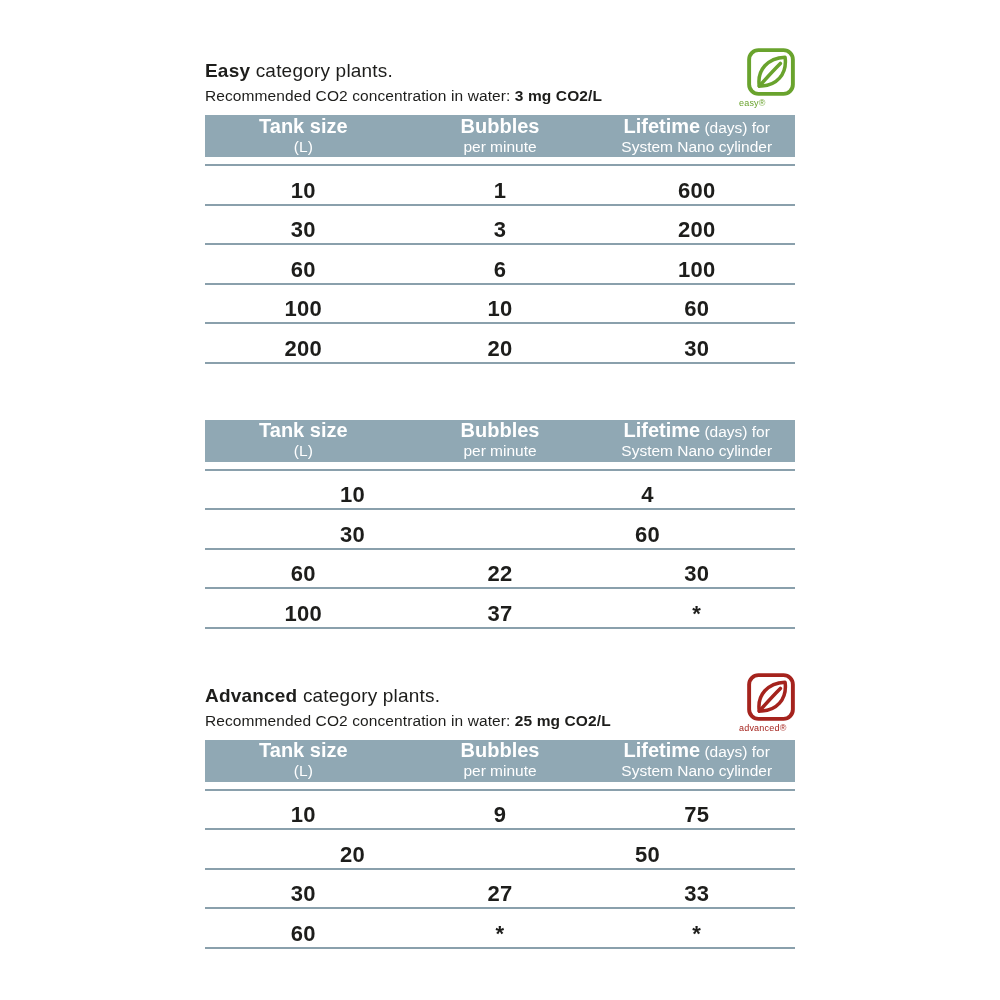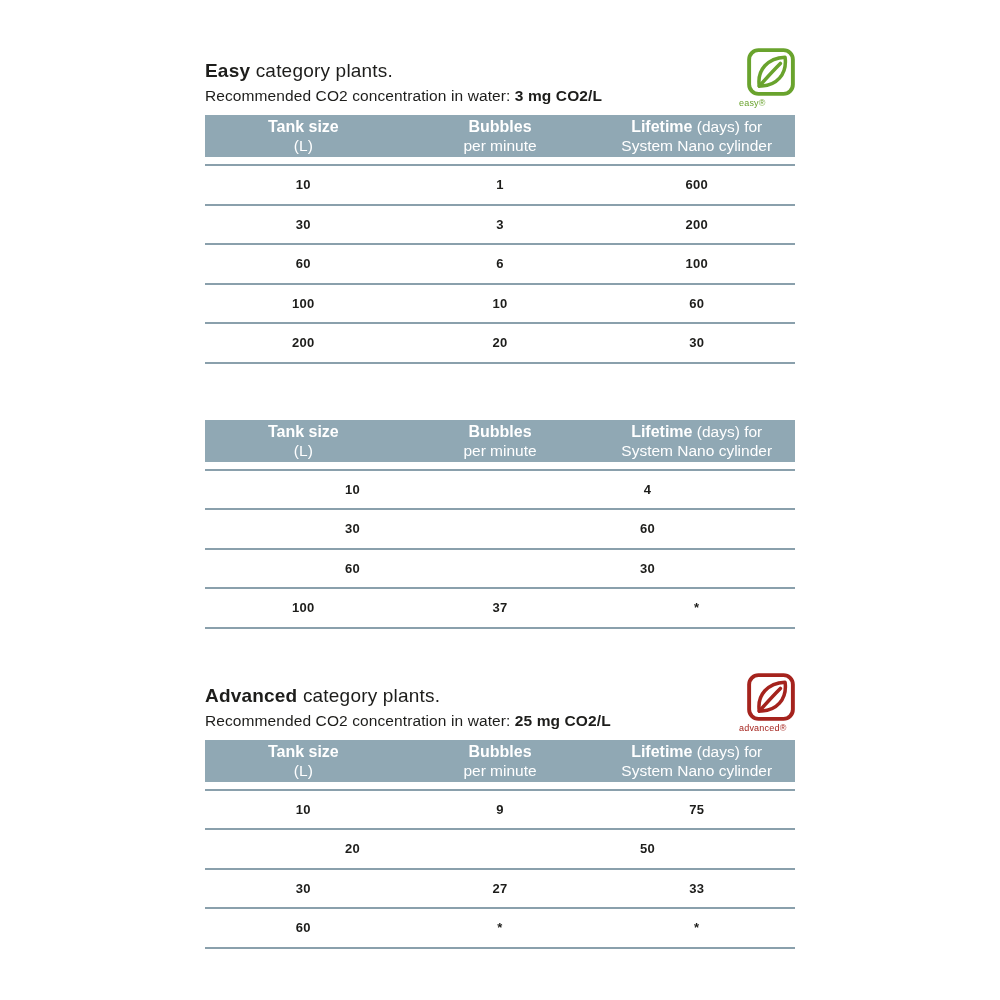--- a/index.html
+++ b/index.html
@@ -66,31 +66,31 @@
     color: #ffffff;
     text-align: center;
   }
   .th {
     flex: 1;
     align-self: center;
     font-size: 15.5px;
     line-height: 19px;
     font-weight: 400;
   }
-  .th b { font-size: 16px; font-weight: 700; }
+  .th b { font-size: 20px; font-weight: 700; }
   .tbody {
     margin-top: 7px;
     border-top: 2px solid #8aa0ac;
   }
   .tr {
     display: flex;
     height: 37.5px;
-    align-items: center;
+    align-items: flex-end;
     border-bottom: 2px solid #8aa0ac;
-    font-size: 13px;
+    font-size: 22px;
     font-weight: 700;
   }
   .td {
     flex: 1;
     text-align: center;
     letter-spacing: 0.3px;
   }
 </style>
 </head>
 <body>
@@ -157,20 +157,21 @@
         <div class="tr">
           <div class="td">10</div>
           <div class="td">4</div>
         </div>
         <div class="tr">
           <div class="td">30</div>
           <div class="td">60</div>
         </div>
         <div class="tr">
           <div class="td">60</div>
+          <div class="td">22</div>
           <div class="td">30</div>
         </div>
         <div class="tr">
           <div class="td">100</div>
           <div class="td">37</div>
           <div class="td">*</div>
         </div>
       </div>
     </div>
   </div>

